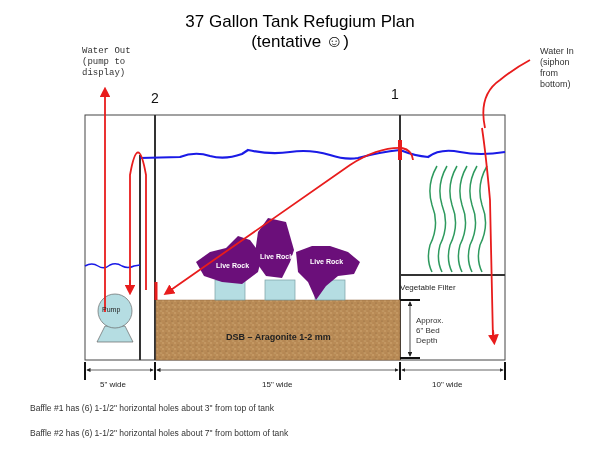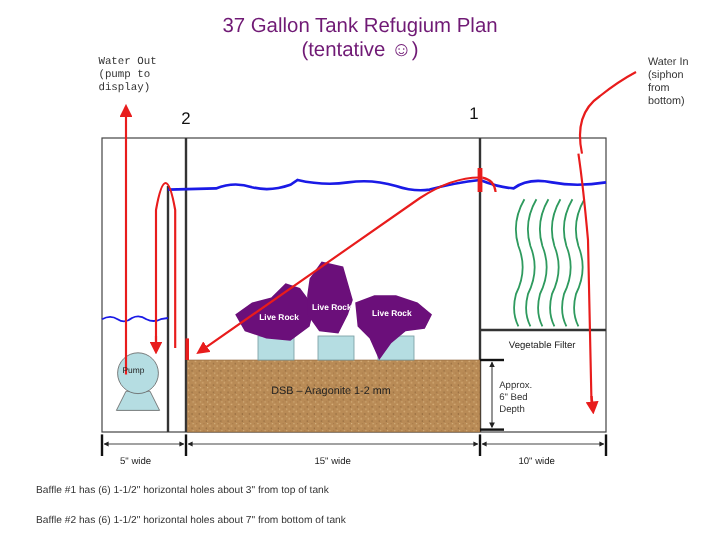--- a/index.html
+++ b/index.html
@@ -1,26 +1,26 @@
 <!DOCTYPE html>
 <html><head>
 <meta charset="utf-8">
 <style>
   html, body { margin:0; padding:0; background:#ffffff; }
   body { width:600px; height:450px; position:relative; overflow:hidden; font-family:"Liberation Sans", sans-serif; color:#111; }
-  .title { position:absolute; left:0; width:600px; text-align:center; font-size:17px; line-height:20px; color:#701a75; }
+  .title { position:absolute; left:0; width:600px; text-align:center; font-size:17px; line-height:20px; color:#000000; }
   .t1 { top:12px; }
   .t2 { top:32px; }
   .lbl { position:absolute; font-size:9px; line-height:11px; color:#333; white-space:pre-line; }
   .num { position:absolute; font-size:14px; color:#111; }
   .small { position:absolute; font-size:8px; color:#222; white-space:nowrap; }
   .note { position:absolute; left:30px; font-size:8.5px; color:#333; white-space:nowrap; }
   svg { position:absolute; left:0; top:0; }
   .rocklbl { position:absolute; font-size:7px; font-weight:bold; color:#fff; white-space:nowrap; }
-  .dsb { position:absolute; font-size:9px; font-weight:normal; color:#222; white-space:nowrap; }
+  .dsb { position:absolute; font-size:9px; font-weight:bold; color:#222; white-space:nowrap;margin-top:12px; }
 </style>
 </head>
 <body>
 
 <div class="title t1">37 Gallon Tank Refugium Plan</div>
 <div class="title t2">(tentative ☺)</div>
 
 <svg width="600" height="450">
   <defs>
     <pattern id="sand" width="6" height="6" patternUnits="userSpaceOnUse">
@@ -119,21 +119,21 @@
 from
 bottom)</div>
 <div class="num" style="left:151px;top:90px;">2</div>
 <div class="num" style="left:391px;top:86px;">1</div>
 
 <div class="small" style="left:102px;top:306px;font-size:7px;">Pump</div>
 <div class="rocklbl" style="left:216px;top:262px;">Live Rock</div>
 <div class="rocklbl" style="left:260px;top:253px;">Live Rock</div>
 <div class="rocklbl" style="left:310px;top:258px;">Live Rock</div>
 <div class="dsb" style="left:226px;top:320px;">DSB – Aragonite 1-2 mm</div>
-<div class="small" style="left:424px;top:283px;">Vegetable Filter</div>
+<div class="small" style="left:400px;top:283px;">Vegetable Filter</div>
 <div class="lbl" style="left:416px;top:316px;font-size:8px;line-height:10px;">Approx.
 6" Bed
 Depth</div>
 
 <div class="small" style="left:100px;top:380px;">5" wide</div>
 <div class="small" style="left:262px;top:380px;">15" wide</div>
 <div class="small" style="left:432px;top:380px;">10" wide</div>
 
 <div class="note" style="top:403px;">Baffle #1 has (6) 1-1/2" horizontal holes about 3" from top of tank</div>
 <div class="note" style="top:428px;">Baffle #2 has (6) 1-1/2" horizontal holes about 7" from bottom of tank</div>

